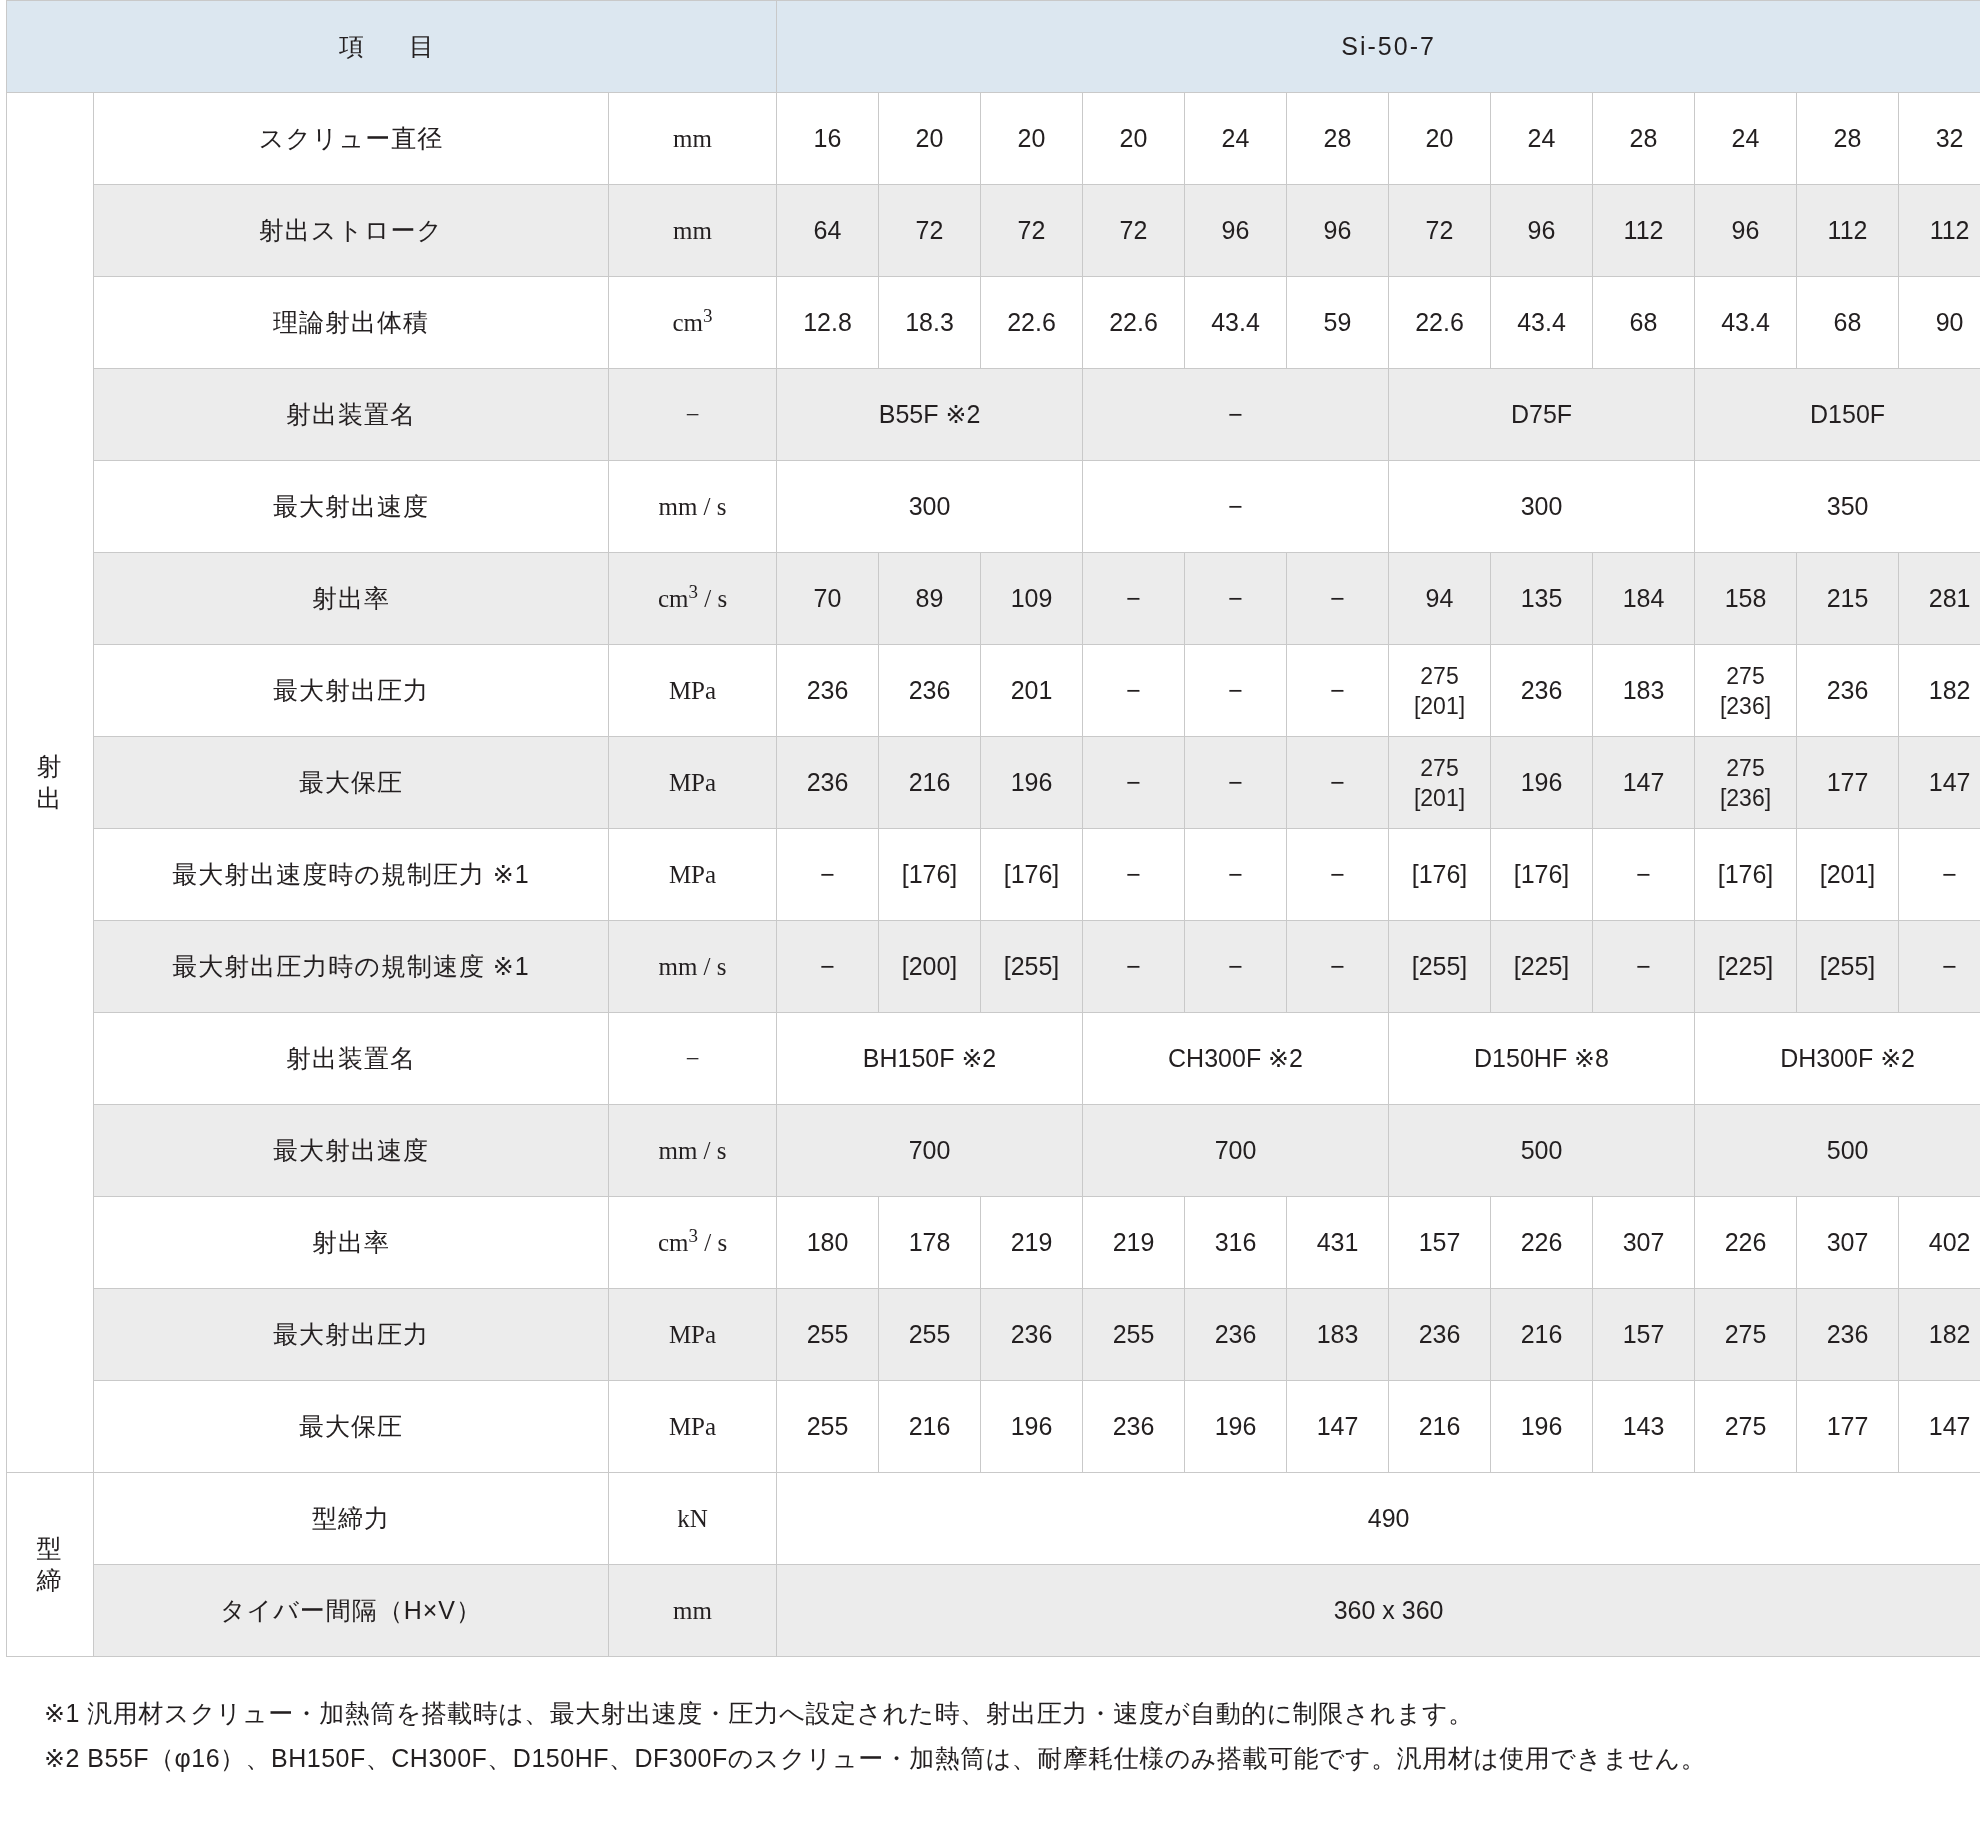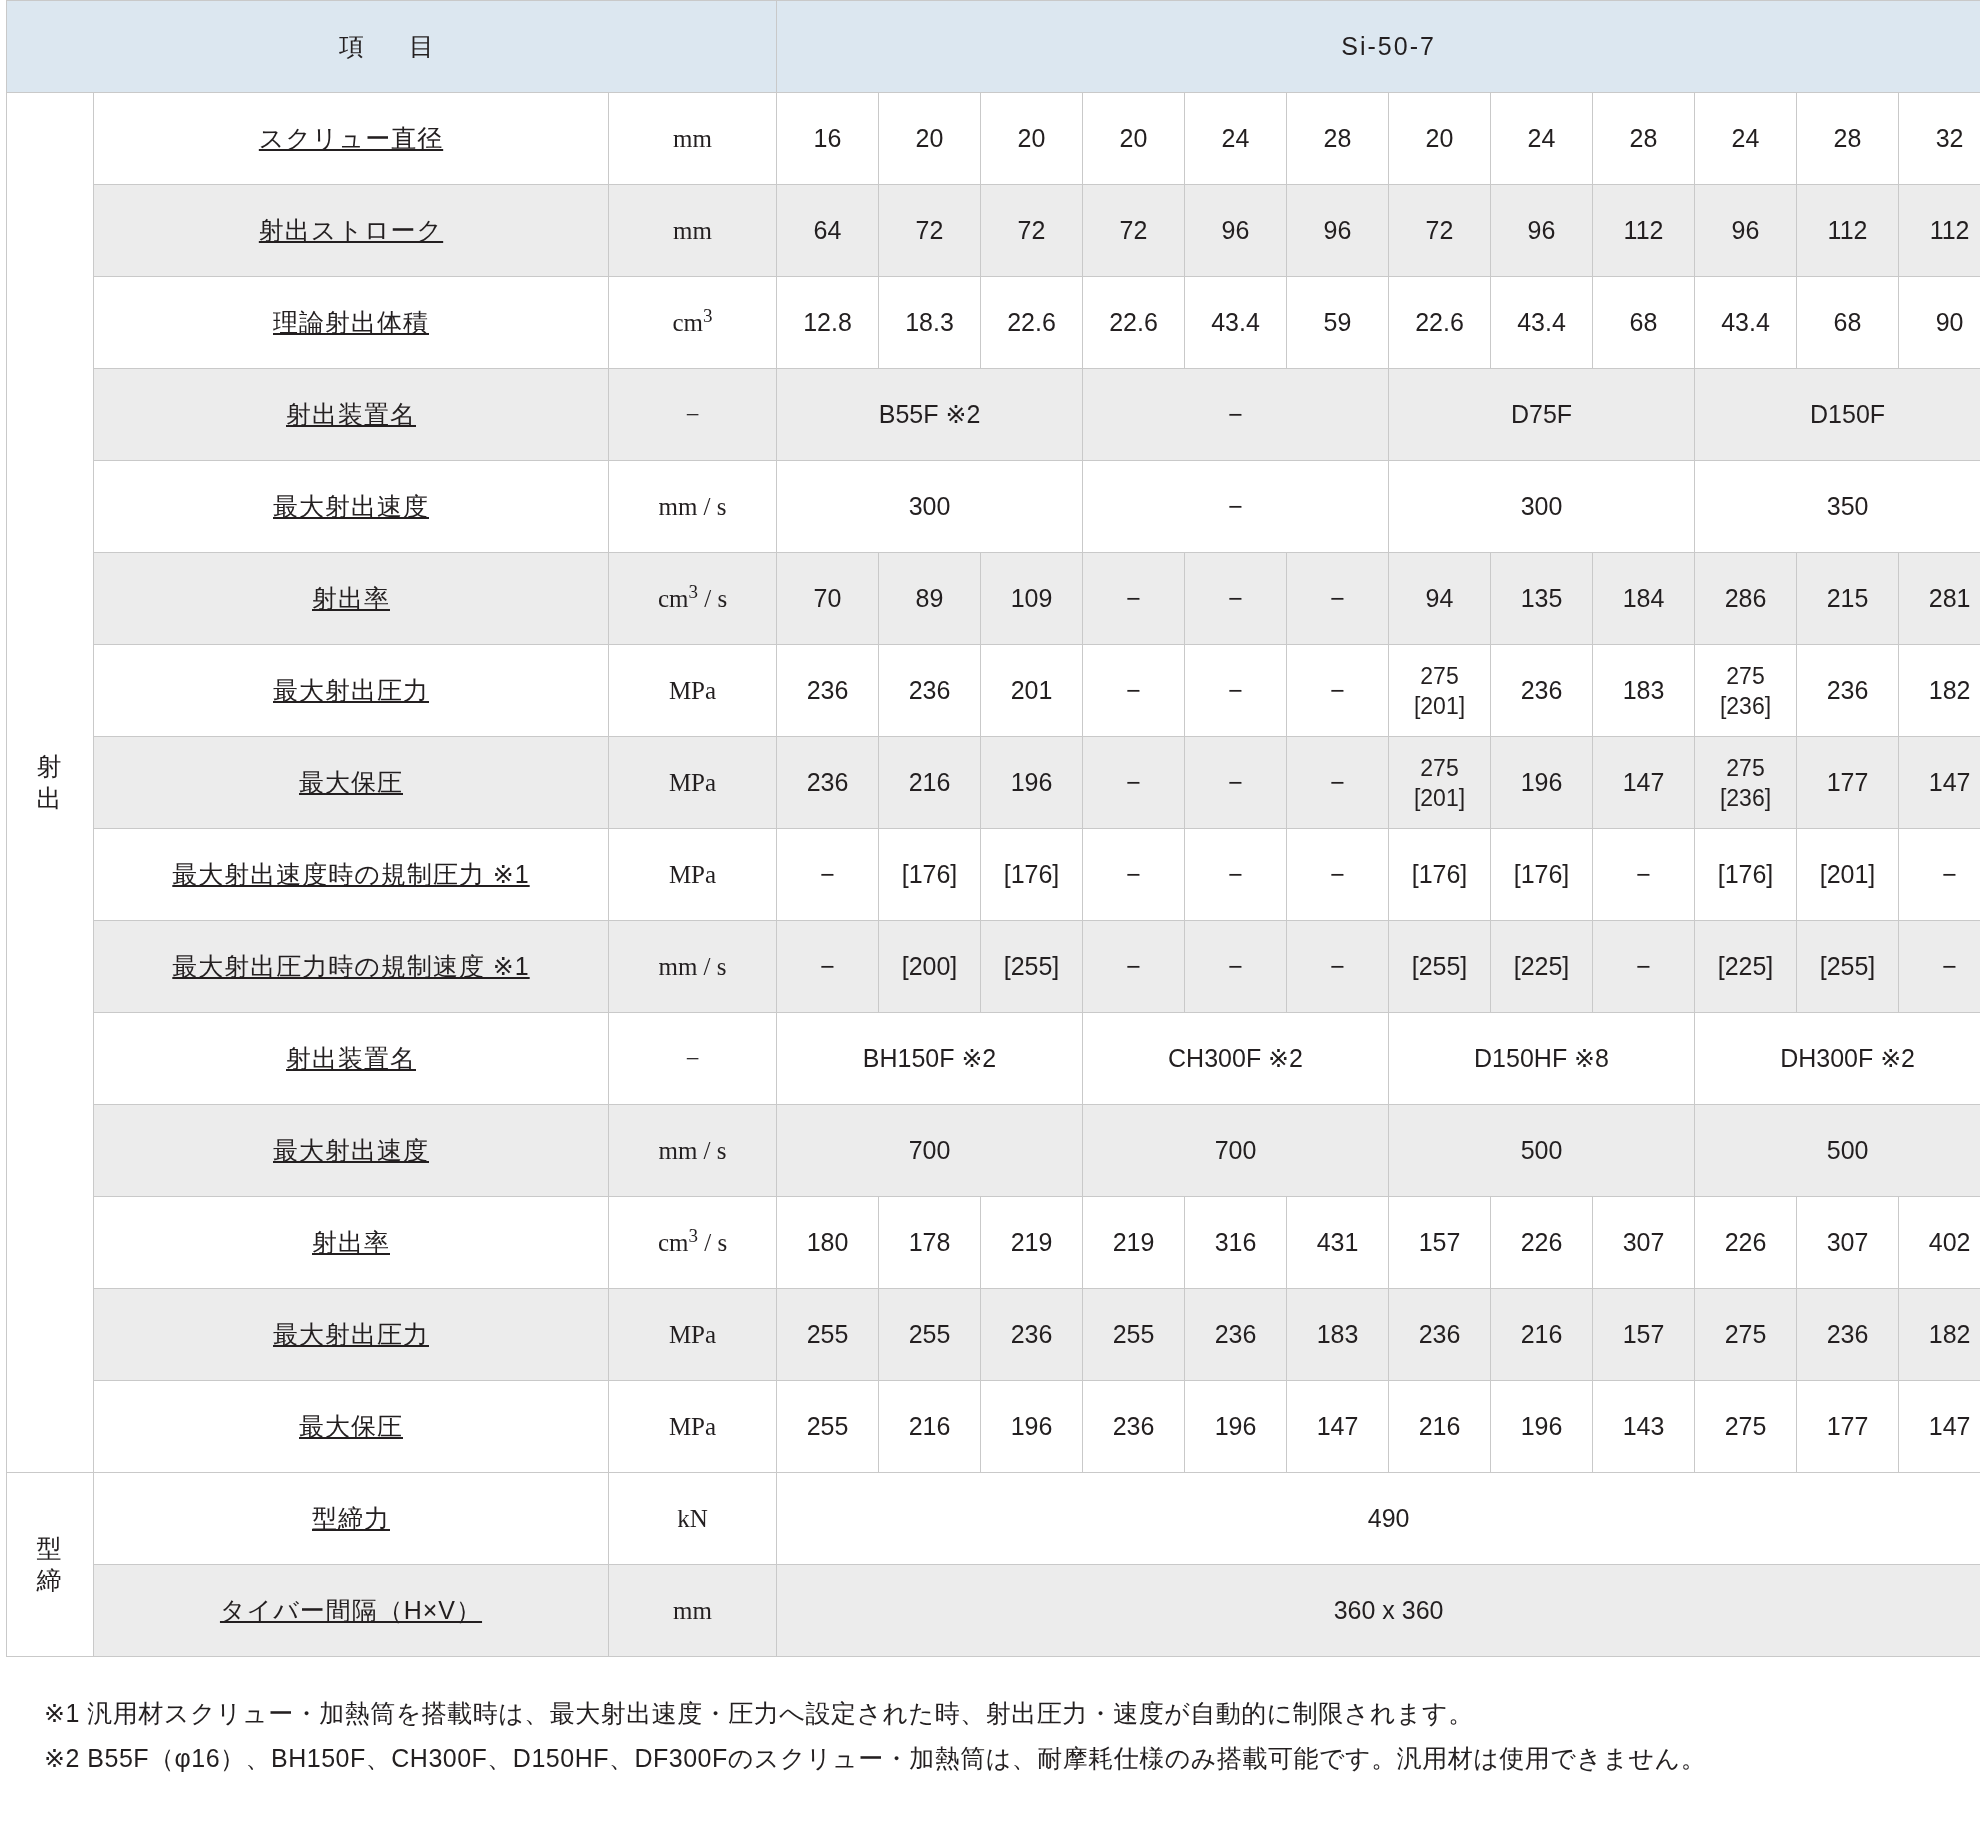--- a/index.html
+++ b/index.html
@@ -59,21 +59,20 @@
     color: #231f20;
   }
   .group span {
     display: inline-block;
     writing-mode: horizontal-tb;
   }
   .label {
     width: 515px;
     font-size: 27px;
     letter-spacing: 1px;
-    text-decoration: underline;
   }
   .unit {
     width: 168px;
     font-size: 24px;
     font-family: Liberation Serif, serif;
   }
   .val {
     width: 102px;
     font-size: 27px;
   }
@@ -190,21 +189,21 @@
           <td class="unit">cm<span class="sub">3</span> / s</td>
           <td class="val">70</td>
           <td class="val">89</td>
           <td class="val">109</td>
           <td class="val">−</td>
           <td class="val">−</td>
           <td class="val">−</td>
           <td class="val">94</td>
           <td class="val">135</td>
           <td class="val">184</td>
-          <td class="val">286</td>
+          <td class="val">158</td>
           <td class="val">215</td>
           <td class="val">281</td>
         </tr>
         <tr class="plain">
           <td class="label">最大射出圧力</td>
           <td class="unit">MPa</td>
           <td class="val">236</td>
           <td class="val">236</td>
           <td class="val">201</td>
           <td class="val">−</td>

